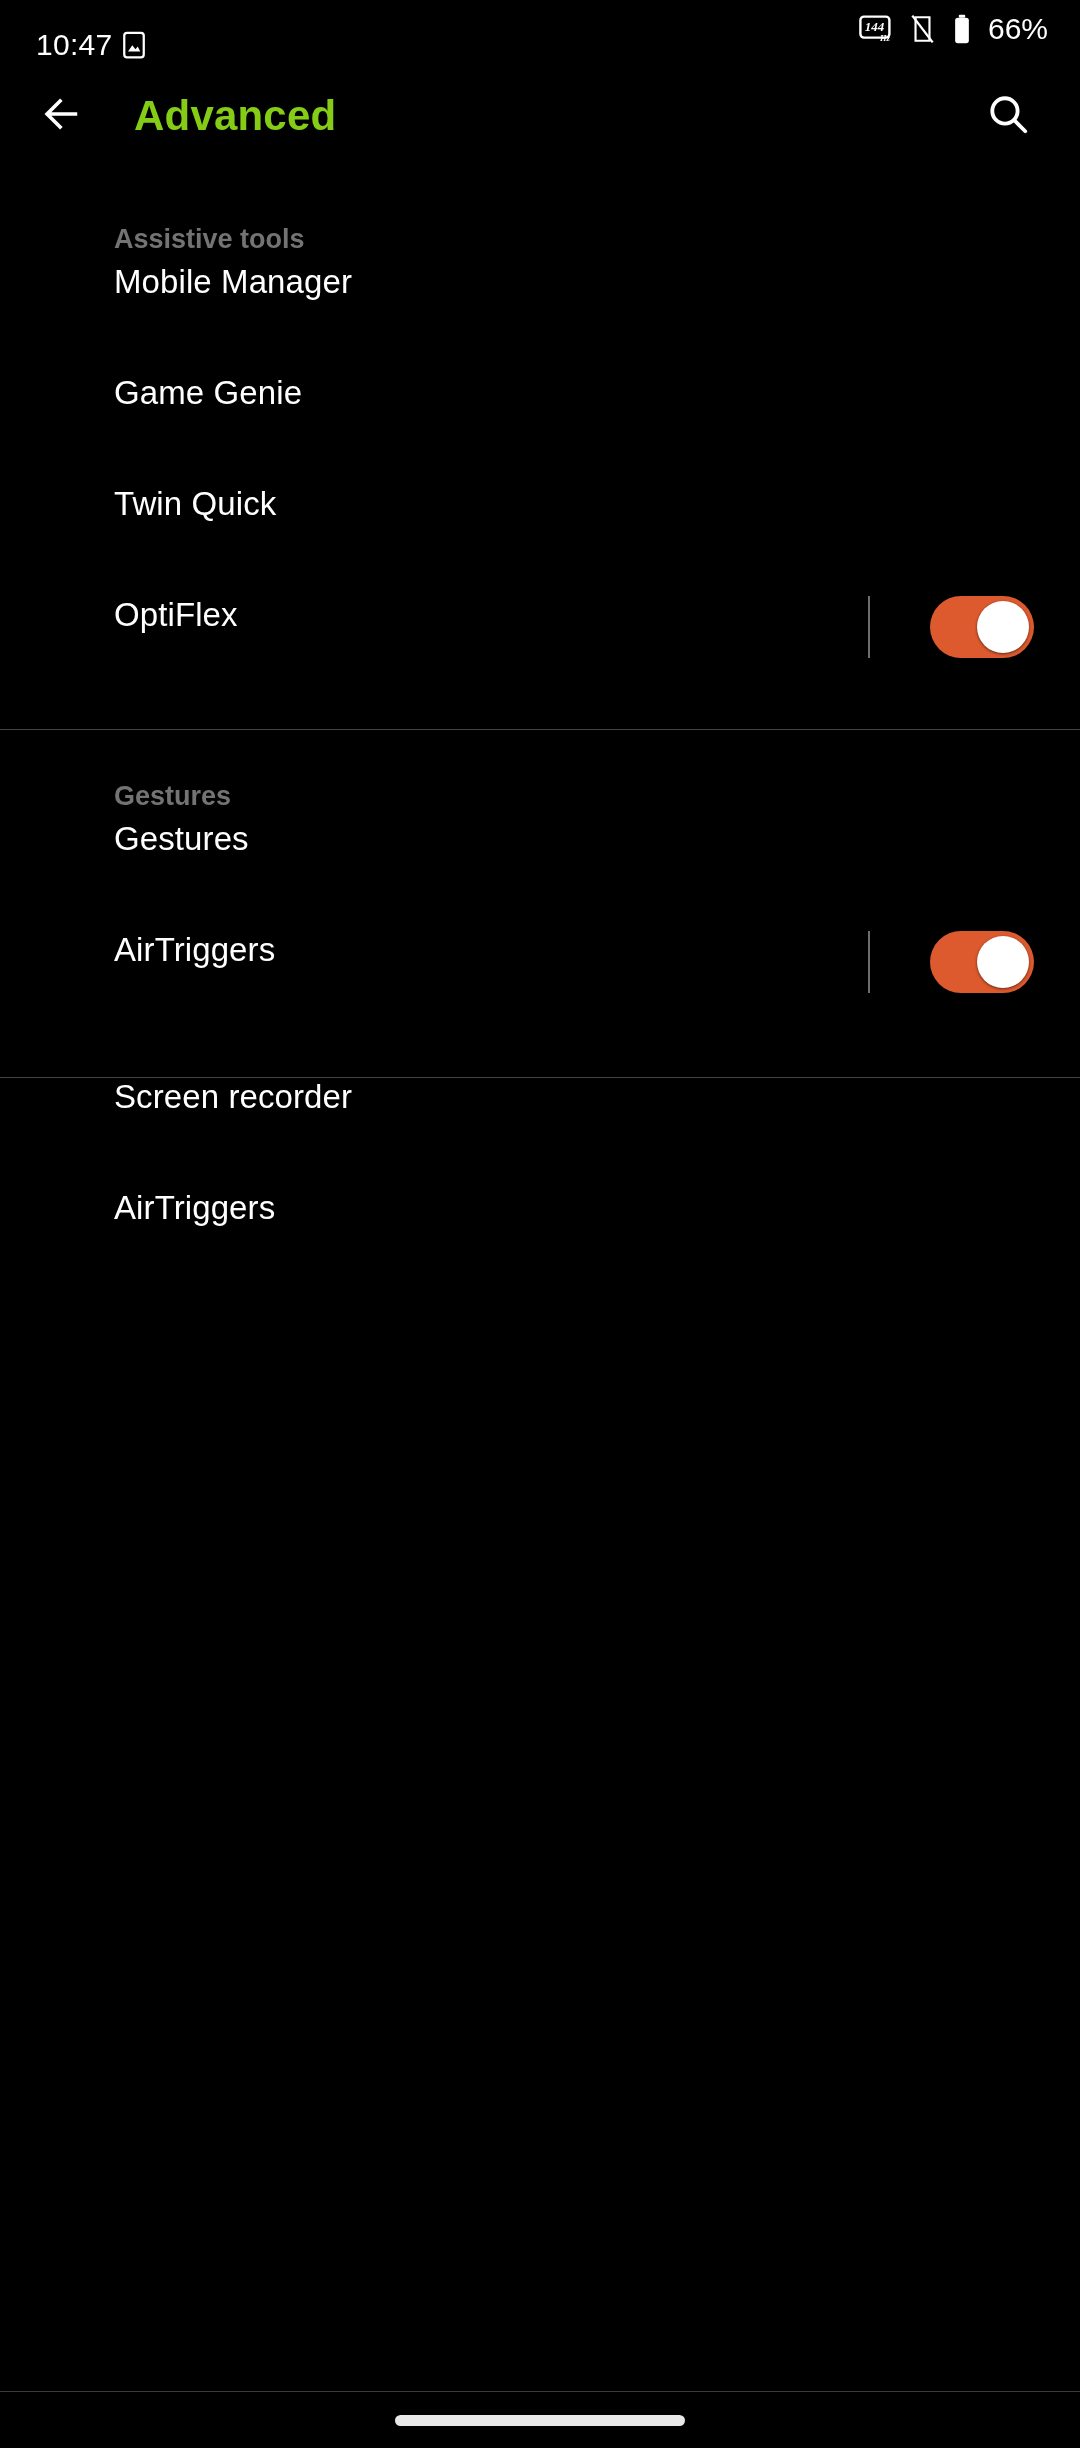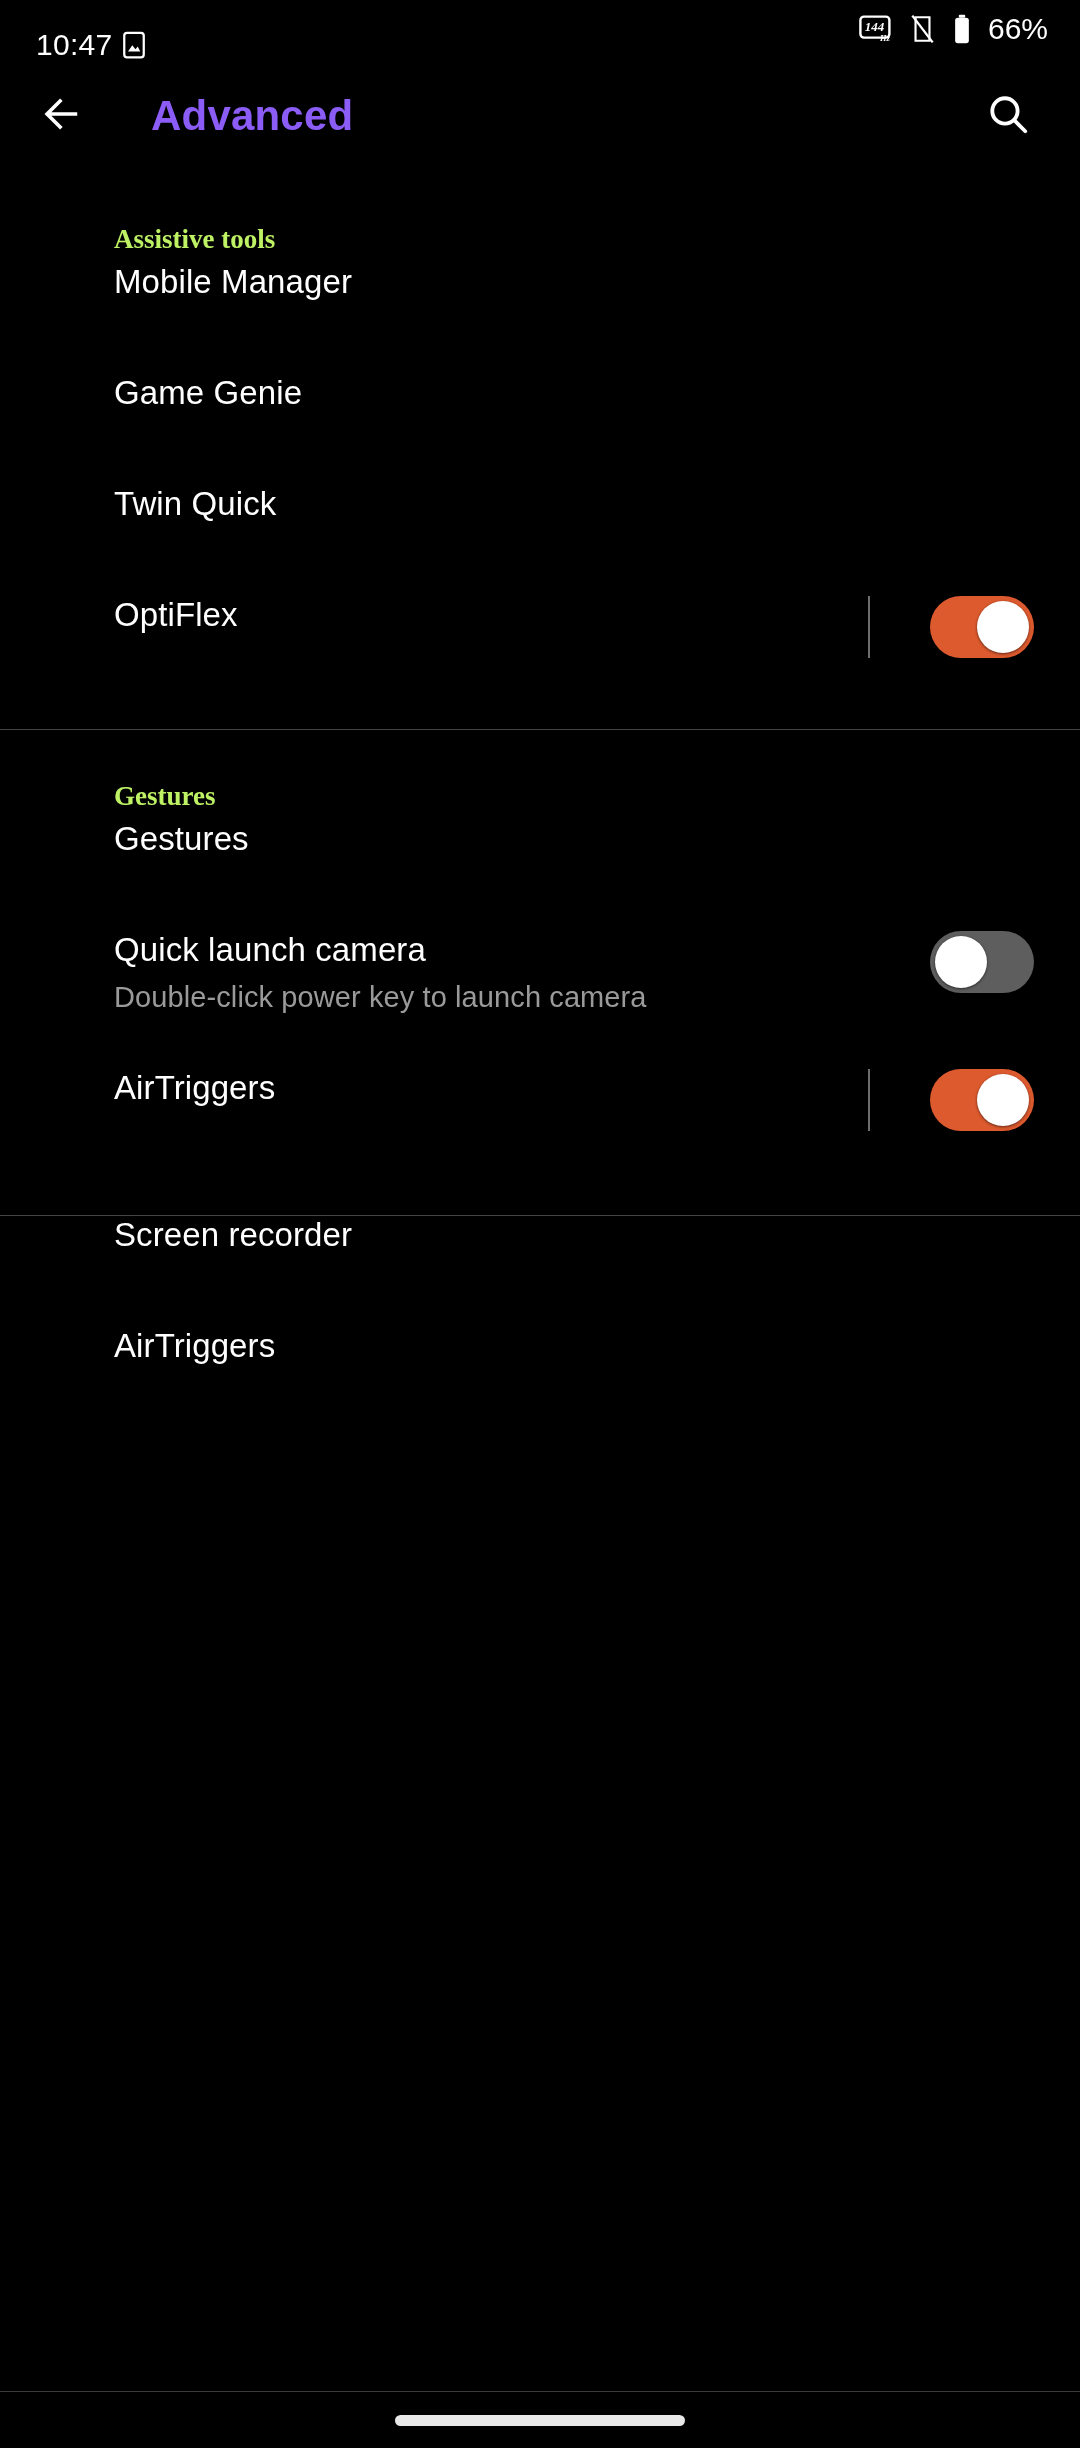--- a/index.html
+++ b/index.html
@@ -29,48 +29,47 @@
   .appbar{
     position:absolute; top:58px; left:0; width:1080px; height:115px;
     display:flex; align-items:center;
   }
   .back-btn{
     width:100px; height:100px; margin-left:12px;
     display:flex; align-items:center; justify-content:center;
     border-radius:50%;
   }
   .appbar-title{
-    color:#8b5cf6; font-size:42px; font-weight:700;
-    margin-left:39px; letter-spacing:.2px; white-space:nowrap;
+    color:#84cc16; font-size:42px; font-weight:700;
+    margin-left:22px; letter-spacing:.2px; white-space:nowrap;
   }
   .appbar-spacer{ flex:1 1 auto; }
   .search-btn{
     width:100px; height:100px; margin-right:22px;
     display:flex; align-items:center; justify-content:center;
     border-radius:50%;
   }
 
   
   .content{
     position:absolute; top:173px; left:0; width:1080px; height:2215px;
   }
 
   .section{ position:relative; }
   .section-divider{
     height:1px; background:#444444; width:100%;
   }
   .section-header{
-    color:#bef264;
+    color:#737373;
     font-size:27px;
     font-weight:700;
     padding-left:114px;
     height:90px;
     display:flex; align-items:flex-end;
     padding-bottom:8px;
-    font-family:Liberation Serif, serif;
   }
 
   .row{
     position:relative;
     min-height:111px;
     display:flex; align-items:flex-start;
     padding-left:114px; padding-right:46px;
   }
   .row-text{ flex:1 1 auto; display:flex; flex-direction:column; justify-content:center; }
   .row-title{
@@ -217,32 +216,20 @@
 
   <div class="section">
     <div class="section-header">Gestures</div>
 
     <div class="row" style="height:111px;">
       <div class="row-text">
         <div class="row-title">Gestures</div>
       </div>
     </div>
 
-    <div class="row" style="height:138px;">
-      <div class="row-text">
-        <div class="row-title">Quick launch camera</div>
-        <div class="row-sub">Double-click power key to launch camera</div>
-      </div>
-      <div class="row-widget">
-        <div class="vdivider hidden"></div>
-        <div class="switch off">
-          <div class="knob"></div>
-        </div>
-      </div>
-    </div>
 
     <div class="row" style="height:124px;">
       <div class="row-text">
         <div class="row-title">AirTriggers</div>
       </div>
       <div class="row-widget">
         <div class="vdivider"></div>
         <div class="switch on">
           <div class="knob"></div>
         </div>

